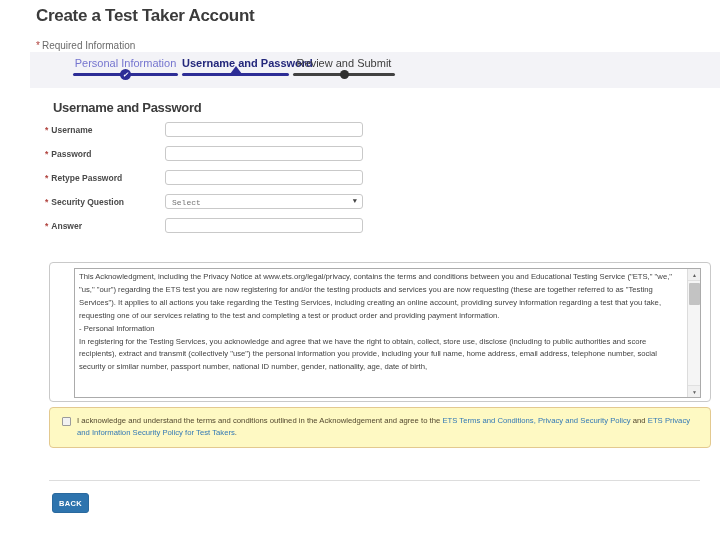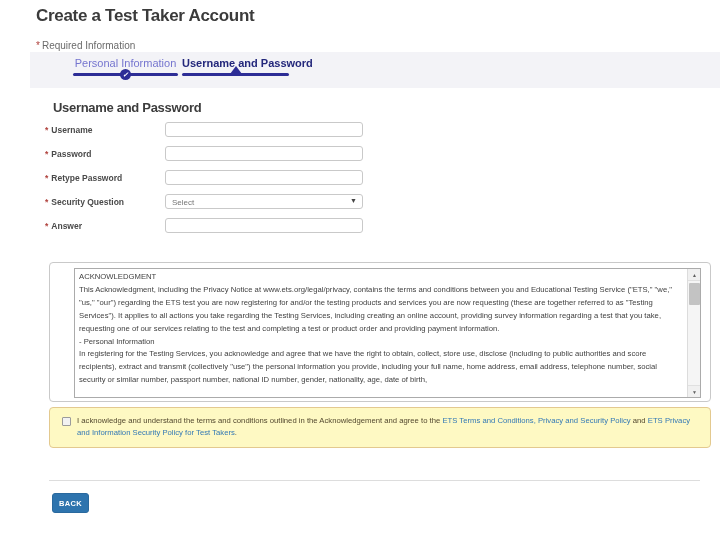--- a/index.html
+++ b/index.html
@@ -67,21 +67,21 @@
   .row-3 { top:194px; } .row-4 { top:218px; }
   .field-label { position:absolute; left:0; top:3px; font-size:8.5px; font-weight:bold; color:#4a4a4a; }
   .field-star { color:#b0413c; margin-right:3px; }
   .text-input {
     position:absolute; left:120px; top:0; width:198px; height:15px;
     border:1px solid #c9c9c9; border-radius:3px; background:#fff;
     font-size:8px; padding:0 4px; font-family:"Liberation Sans", sans-serif; color:#333;
   }
   .select-box {
     position:absolute; left:120px; top:0; width:198px; height:15px;
-    border:1px solid #c9c9c9; border-radius:3px; background:#fff; cursor:pointer;
+    border:1px solid #c9c9c9; border-radius:3px; background:#fff; cursor:pointer;font-family:Liberation Mono, monospace;
   }
   .select-value { position:absolute; left:6px; top:3px; font-size:8px; color:#757575; }
   .select-arrow { position:absolute; right:5px; top:2px; font-size:7px; color:#444; }
 
   
   .ack-outer {
     position:absolute; left:49px; top:262px; width:662px; height:140px;
     border:1px solid #c9c9c9; border-radius:4px; background:#fff;
   }
   .ack-textarea {
@@ -160,20 +160,25 @@
     <div class="step step-1">
       <div class="step-label">Personal Information</div>
       <div class="step-line line-blue"></div>
       <div class="check-circle">✓</div>
     </div>
     <div class="step step-2">
       <div class="step-label">Username and Password</div>
       <div class="step-line line-blue"></div>
       <div class="tri-up"></div>
     </div>
+    <div class="step step-3">
+      <div class="step-label">Review and Submit</div>
+      <div class="step-line line-dark"></div>
+      <div class="dot-circle"></div>
+    </div>
   </div>
 
   <h2 class="section-title sec-userpass">Username and Password</h2>
 
   <div class="form-row row-0">
     <div class="field-label"><span class="field-star">*</span><span>Username</span></div>
     <input class="text-input" type="text" value="" style="">
   </div>
   <div class="form-row row-1">
     <div class="field-label"><span class="field-star">*</span><span>Password</span></div>
@@ -192,21 +197,20 @@
   </div>
   <div class="form-row row-4">
     <div class="field-label"><span class="field-star">*</span><span>Answer</span></div>
     <input class="text-input" type="text" value="" style="">
   </div>
 
 
   <div class="ack-outer">
     <div class="ack-textarea">
       <div class="ack-content">
-        <p>ACKNOWLEDGMENT</p>
         <p>This Acknowledgment, including the Privacy Notice at www.ets.org/legal/privacy, contains the terms and conditions between you and Educational Testing Service ("ETS," "we," "us," "our") regarding the ETS test you are now registering for and/or the testing products and services you are now requesting (these are together referred to as "Testing Services").  It applies to all actions you take regarding the Testing Services, including creating an online account, providing survey information regarding a test that you take, requesting one of our services relating to the test and completing a test or product order and providing payment information.</p>
         <p>-      Personal Information</p>
         <p>In registering for the Testing Services, you acknowledge and agree that we have the right to obtain, collect, store use, disclose (including to public authorities and score recipients), extract and transmit (collectively "use") the personal information you provide, including your full name, home address, email address, telephone number, social security or similar number, passport number, national ID number, gender, nationality, age, date of birth,</p>
       </div>
       <div class="scrollbar">
         <div class="sb-btn sb-up">▲</div>
         <div class="sb-thumb"></div>
         <div class="sb-btn sb-down">▼</div>
       </div>
     </div>

